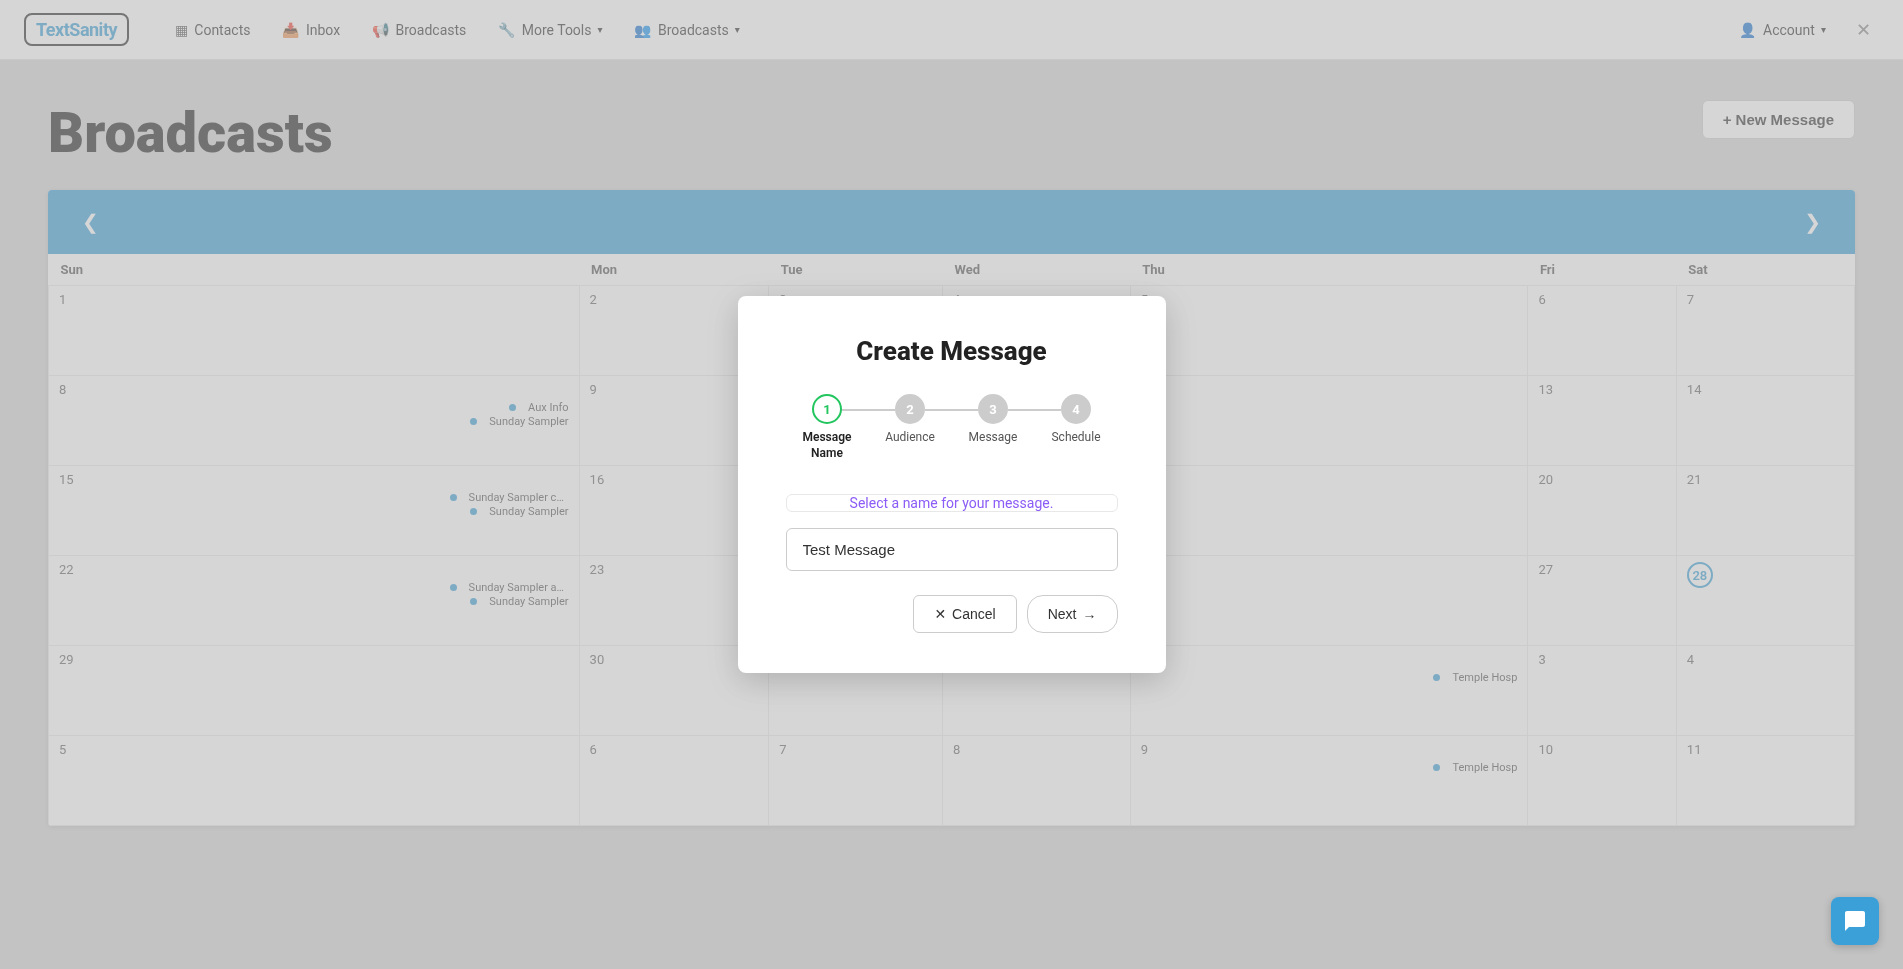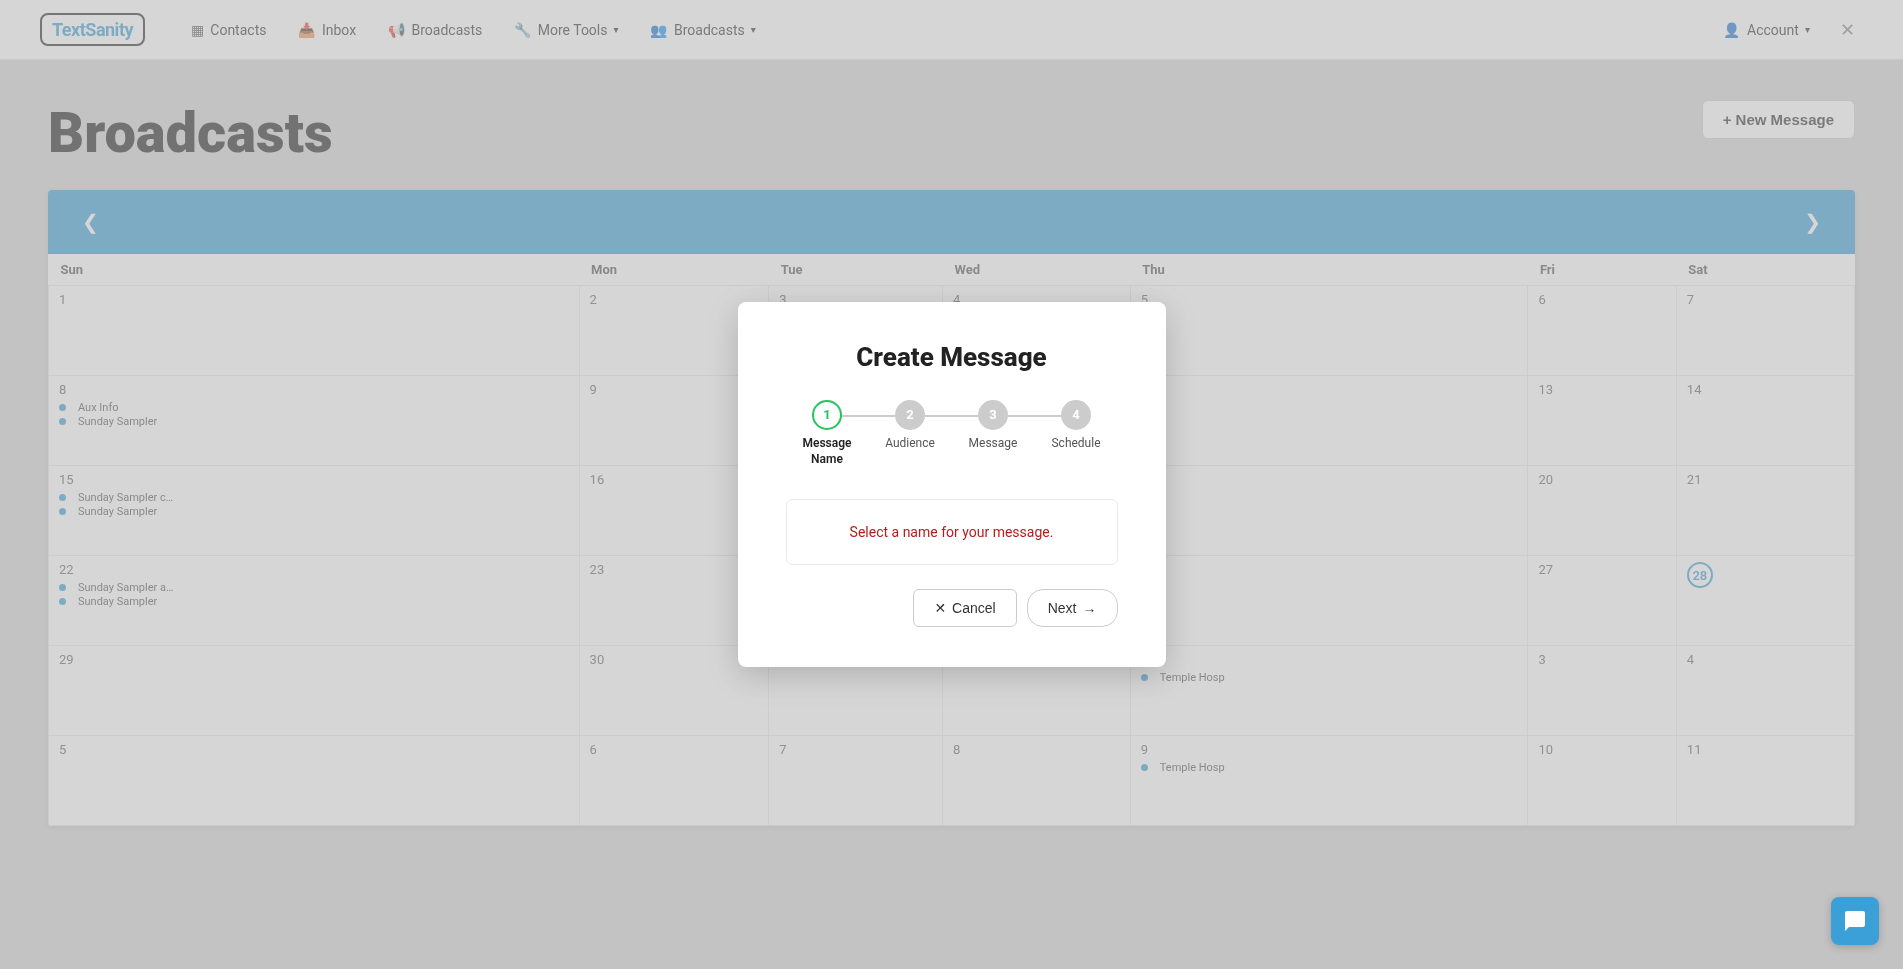--- a/index.html
+++ b/index.html
@@ -9,21 +9,21 @@
       min-height: 969px;
       position: relative;
     }
 
     
     .navbar {
       background: #fff;
       border-bottom: 1px solid #e0e0e0;
       display: flex;
       align-items: center;
-      padding: 0 40px;
+      padding: 0 24px;
       height: 60px;
       position: relative;
       z-index: 10;
     }
     .logo {
       display: flex;
       align-items: center;
       margin-right: 32px;
     }
     .logo-box {
@@ -147,20 +147,21 @@
       color: #666;
       margin-bottom: 4px;
     }
     .cal-event {
       font-size: 11px;
       color: #555;
       display: flex;
       align-items: center;
       gap: 12px;
       margin: 1px 0;
+      justify-content: flex-end;
     }
     .cal-event-dot {
       width: 7px;
       height: 7px;
       border-radius: 50%;
       background: #3ba0d8;
       flex-shrink: 0;
     }
     .today-circle {
       display: inline-flex;
@@ -248,25 +249,25 @@
       color: #555;
       margin-top: 6px;
       text-align: center;
       line-height: 1.3;
     }
     .step-label.active { color: #222; font-weight: 600; }
 
     
     .form-hint {
       text-align: center;
-      color: #b91c1c;
+      color: #8b5cf6;
       font-size: 14px;
       border: 1.5px solid #e8e8e8;
       border-radius: 6px;
-      padding: 24px;
+      padding: 0;
       margin-bottom: 16px;
     }
     .form-input {
       width: 100%;
       border: 1.5px solid #ccc;
       border-radius: 6px;
       padding: 12px 16px;
       font-size: 15px;
       color: #333;
       outline: none;
@@ -586,20 +587,21 @@
           <div class="step-label" style="white-space: pre-line;">Message</div>
         </div>
         <div class="step">
           <div class="step-circle">4</div>
           <div class="step-label" style="white-space: pre-line;">Schedule</div>
         </div>
       </div>
 
     
     <div class="form-hint">Select a name for your message.</div>
+    <input class="form-input" type="text" value="Test Message" style="">
     <div class="form-actions">
       <button class="btn-cancel">
         <span>✕</span>
         <span>Cancel</span>
       </button>
       <button class="btn-next">
         <span>Next</span>
         <span>→</span>
       </button>
     </div>

